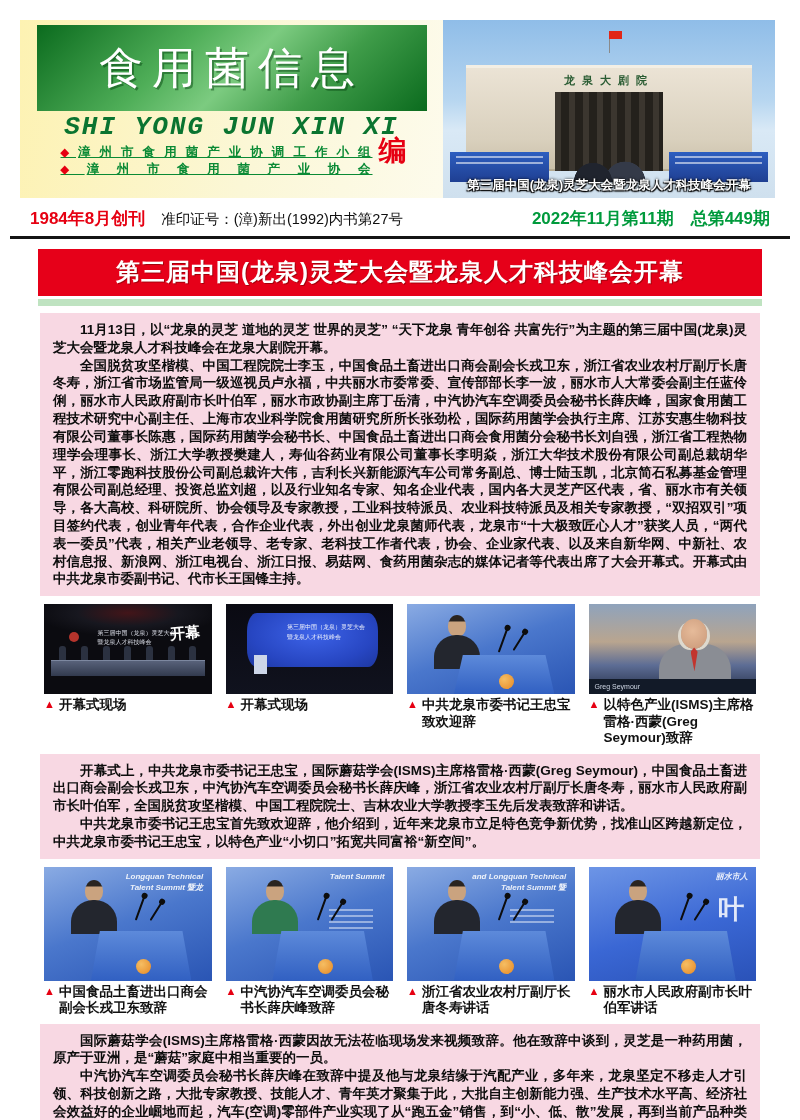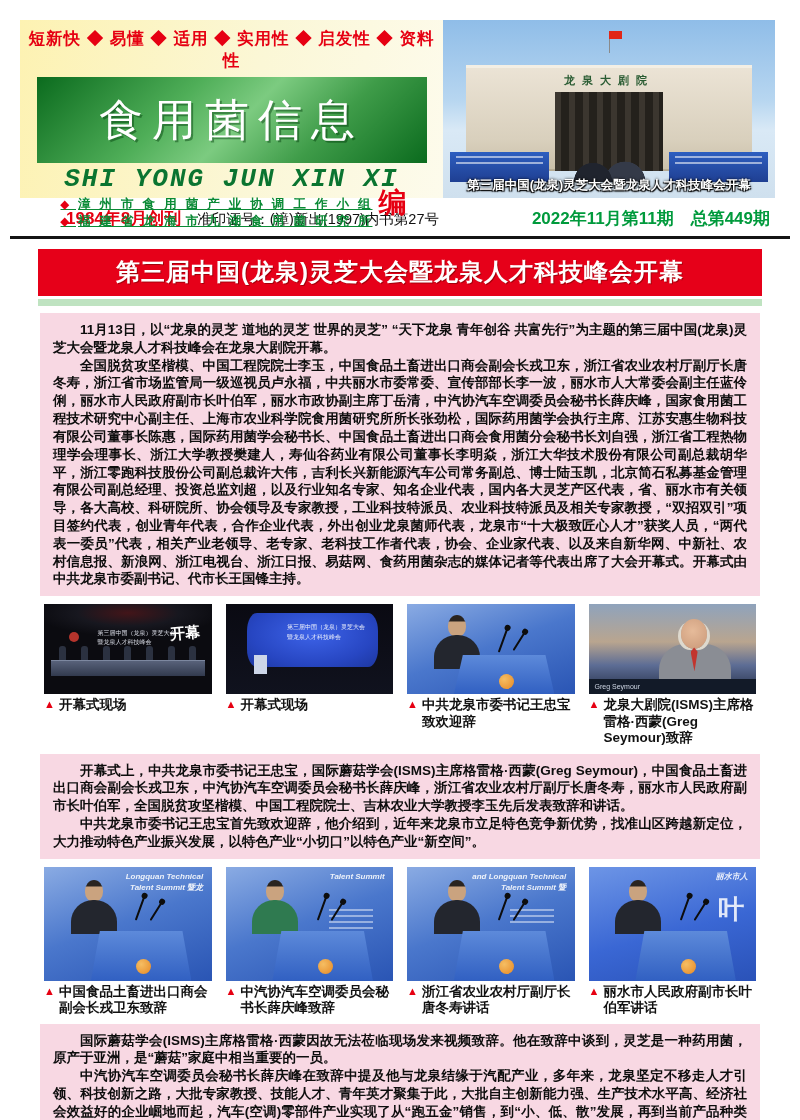--- a/index.html
+++ b/index.html
@@ -36,21 +36,21 @@
   .banner.bl{left:2%;width:30%;} .banner.br{right:2%;width:30%;}
   .banner i{display:block;margin:4px 6px 0;height:2px;background:rgba(255,255,255,.55);}
   .sculpt{position:absolute;left:38%;right:38%;bottom:9%;height:16%;
           background:radial-gradient(circle at 30% 100%,#20242e 30%,transparent 31%),
                      radial-gradient(circle at 70% 100%,#343a48 32%,transparent 33%);}
   .bcapt{position:absolute;left:0;right:0;bottom:2%;text-align:center;color:#fff;font-weight:bold;font-size:12.5px;
          text-shadow:1px 1px 1px #000,-1px 1px 1px #000,0 0 3px #000;white-space:nowrap;}
   
   .dl{margin:6px 10px 0;padding:3px 20px 6px;border-bottom:3px solid #141414;
       display:flex;align-items:baseline;gap:16px;}
-  .dl-founded{color:#e60012;font-weight:bold;font-size:17px;white-space:nowrap;margin-left:36px;}
+  .dl-founded{color:#e60012;font-weight:bold;font-size:17px;white-space:nowrap;}
   .dl-license{font-size:14.5px;color:#101010;flex:1;white-space:nowrap;}
   .dl-issue{color:#009a3c;font-weight:bold;font-size:17px;white-space:nowrap;}
   
   .headline{margin:10px 38px 0;background:#e60019;color:#fff;text-align:center;
             font-size:24px;font-weight:bold;letter-spacing:1px;padding:7px 0 8px;
             text-shadow:1px 1px 0 rgba(120,0,0,.6);white-space:nowrap;}
   .headline-under{height:7px;background:#bfe3c1;margin:3px 38px 0;}
   
   .art{margin:7px 40px 0;background:#f8d8e3;padding:8px 13px;font-size:13.5px;font-weight:bold;
        line-height:1.32;text-align:justify;color:#0d0d0d;}
@@ -111,28 +111,27 @@
   .gband{position:absolute;left:0;right:0;bottom:0;height:17%;background:#121a28;display:flex;align-items:center;
          color:#cfd6e4;font-size:7px;padding-left:6px;}
 </style>
 </head>
 <body>
 
 <div class="page">
 
   <div class="mast">
     <div class="mast-left">
-      <div class="slogan">短新快 ◆ 易懂 ◆ 适用 ◆ 实用性 ◆ 启发性 ◆ 资料性</div>
       <div class="title-box">
         <span class="title">食用菌信息</span>
       </div>
       <div class="pinyin">SHI YONG JUN XIN XI</div>
       <div class="editors">
         <div class="ed-line"><span class="diam">◆</span><span>漳州市食用菌产业协调工作小组</span></div>
-        <div class="ed-line"><span class="diam">◆</span><span>福建省龙海市九湖食用菌研究所</span></div>
+        <div class="ed-line"><span class="diam">◆</span><span>漳州市食用菌产业协会</span></div>
         <span class="bian">编</span>
       </div>
     </div>
     <div class="mast-photo">
       <span class="flagpole"></span>
       <span class="flag"></span>
       <div class="bldg">
         <div class="bsign">龙泉大剧院</div>
         <div class="recess"></div>
       </div>
@@ -144,21 +143,21 @@
           <i></i>
           <i></i>
         </div>
       <div class="sculpt"></div>
       <div class="bcapt">第三届中国(龙泉)灵芝大会暨龙泉人才科技峰会开幕</div>
     </div>
   </div>
 
   <div class="dl">
     <span class="dl-founded">1984年8月创刊</span>
-    <span class="dl-license">准印证号：(漳)新出(1997)内书第27号</span>
+    <span class="dl-license">准印证号：(漳)新出(1992)内书第27号</span>
     <span class="dl-issue">2022年11月第11期　总第449期</span>
   </div>
 
   <div class="headline">第三届中国(龙泉)灵芝大会暨龙泉人才科技峰会开幕</div>
   <div class="headline-under"></div>
 
   <div class="art">
     <p>11月13日，以“龙泉的灵芝 道地的灵芝 世界的灵芝” “天下龙泉 青年创谷 共富先行”为主题的第三届中国(龙泉)灵芝大会暨龙泉人才科技峰会在龙泉大剧院开幕。</p>
     <p>全国脱贫攻坚楷模、中国工程院院士李玉，中国食品土畜进出口商会副会长戎卫东，浙江省农业农村厅副厅长唐冬寿，浙江省市场监管局一级巡视员卢永福，中共丽水市委常委、宣传部部长李一波，丽水市人大常委会副主任蓝伶俐，丽水市人民政府副市长叶伯军，丽水市政协副主席丁岳清，中汽协汽车空调委员会秘书长薛庆峰，国家食用菌工程技术研究中心副主任、上海市农业科学院食用菌研究所所长张劲松，国际药用菌学会执行主席、江苏安惠生物科技有限公司董事长陈惠，国际药用菌学会秘书长、中国食品土畜进出口商会食用菌分会秘书长刘自强，浙江省工程热物理学会理事长、浙江大学教授樊建人，寿仙谷药业有限公司董事长李明焱，浙江大华技术股份有限公司副总裁胡华平，浙江零跑科技股份公司副总裁许大伟，吉利长兴新能源汽车公司常务副总、博士陆玉凯，北京简石私募基金管理有限公司副总经理、投资总监刘超，以及行业知名专家、知名企业代表，国内各大灵芝产区代表，省、丽水市有关领导，各大高校、科研院所、协会领导及专家教授，工业科技特派员、农业科技特派员及相关专家教授，“双招双引”项目签约代表，创业青年代表，合作企业代表，外出创业龙泉菌师代表，龙泉市“十大极致匠心人才”获奖人员，“两代表一委员”代表，相关产业老领导、老专家、老科技工作者代表，协会、企业家代表、以及来自新华网、中新社、农村信息报、新浪网、浙江电视台、浙江日报、易菇网、食药用菌杂志的媒体记者等代表出席了大会开幕式。开幕式由中共龙泉市委副书记、代市长王国锋主持。</p>
   </div>
@@ -208,27 +207,27 @@
     </figure>
     <figure class="pitem">
       <div class="ph ph-greg">
         <div class="gbody"></div>
         <span class="ghead"></span>
         <span class="gtie"></span>
         <div class="gband">
             <span>Greg Seymour</span>
           </div>
       </div>
-      <figcaption class="cap"><span class="tri">▲</span><span>龙泉大剧院(ISMS)主席格雷格·西蒙(Greg Seymour)致辞</span></figcaption>
+      <figcaption class="cap"><span class="tri">▲</span><span>以特色产业(ISMS)主席格雷格·西蒙(Greg Seymour)致辞</span></figcaption>
     </figure>
   </div>
 
   <div class="art">
     <p>开幕式上，中共龙泉市委书记王忠宝，国际蘑菇学会(ISMS)主席格雷格·西蒙(Greg Seymour)，中国食品土畜进出口商会副会长戎卫东，中汽协汽车空调委员会秘书长薛庆峰，浙江省农业农村厅副厅长唐冬寿，丽水市人民政府副市长叶伯军，全国脱贫攻坚楷模、中国工程院院士、吉林农业大学教授李玉先后发表致辞和讲话。</p>
-    <p>中共龙泉市委书记王忠宝首先致欢迎辞，他介绍到，近年来龙泉市立足特色竞争新优势，找准山区跨越新定位，大力推动特色产业振兴发展，以特色产业“小切口”以特色产业“新空间”。</p>
+    <p>中共龙泉市委书记王忠宝首先致欢迎辞，他介绍到，近年来龙泉市立足特色竞争新优势，找准山区跨越新定位，中共龙泉市委书记王忠宝，以特色产业“小切口”拓宽共同富裕“新空间”。</p>
   </div>
 
   <div class="prow prow2">
     <figure class="pitem">
       <div class="ph ph-pod v1">
         <span class="ovl">Longquan Technical
 Talent Summit 暨龙</span>
         <div class="spk">
             <div class="hd"></div>
             <div class="bd"></div>

